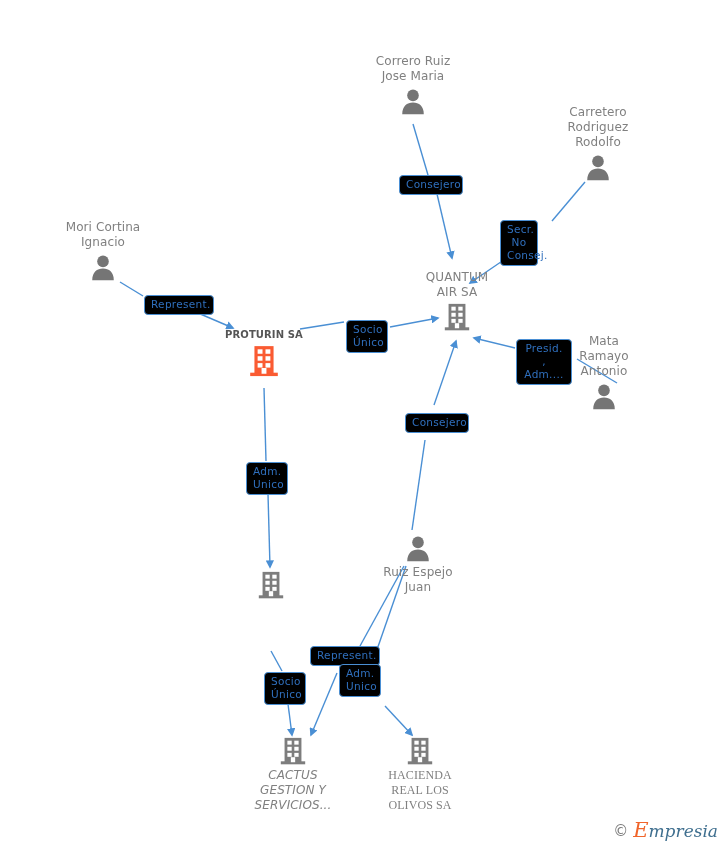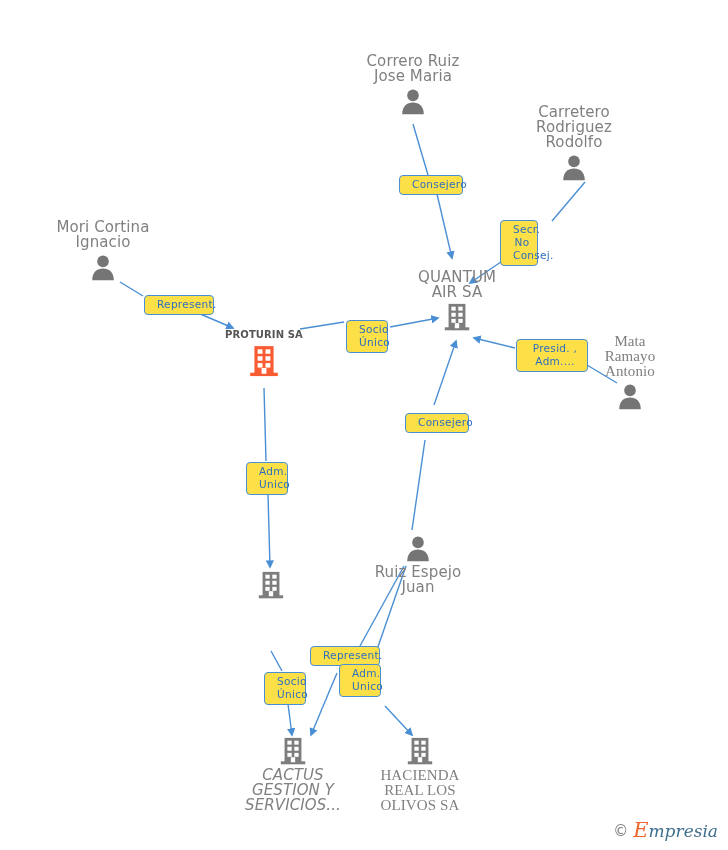--- a/index.html
+++ b/index.html
@@ -31,44 +31,44 @@
     margin-left: -75px;
     text-align: center;
     display: flex;
     flex-direction: column;
     align-items: center;
   }
   .node .icon-wrap {
     line-height: 0;
   }
   .node-label {
-    font-size: 15px;
+    font-size: 12px;
     color: #808080;
     line-height: 15px;
     letter-spacing: 0.1px;
     white-space: pre-line;
   }
   .node-label.focal {
     color: #555555;
     font-weight: bold;
     font-size: 10px;
   }
   .node.label-top .node-label { margin-bottom: 2px; }
   .node.label-bottom .node-label { margin-top: 2px; }
 
   .rel {
     position: absolute;
-    background: #fde047;
+    background: #000000;
     border: 1px solid #4a8fd4;
     border-radius: 4px;
     color: #2f6fbd;
     font-size: 10.5px;
     line-height: 13px;
     text-align: center;
-    padding: 2px 6px 3px 12px;
+    padding: 2px 6px 3px 6px;
     white-space: pre-line;
     box-sizing: border-box;
     letter-spacing: 0.3px;
     box-shadow: 0 0 0 0 rgba(0,0,0,0);
   }
   .watermark {
     position: absolute;
     right: 10px;
     bottom: 10px;
     display: flex;
@@ -129,21 +129,21 @@
 
   <div id="node-layer">
       <div class="node label-top" style="left: 413px; top: 54px;">
         <div class="node-label">Correro Ruiz
 Jose Maria</div>
         <div class="icon-wrap"><svg width="30" height="30" viewBox="0 0 32 32" xmlns="http://www.w3.org/2000/svg">
             <circle cx="16" cy="10" r="6.2" fill="#757575"></circle>
             <path d="M4.5 30 C4.5 21.5 9.6 17.6 16 17.6 C22.4 17.6 27.5 21.5 27.5 30 Z" fill="#757575"></path>
           </svg></div>
       </div>
-      <div class="node label-top" style="left: 574px; top: 105px; justify-content: flex-end;">
+      <div class="node label-top" style="left: 598px; top: 105px; justify-content: flex-end;">
         <div class="node-label">Carretero
 Rodriguez
 Rodolfo</div>
         <div class="icon-wrap"><svg width="30" height="30" viewBox="0 0 32 32" xmlns="http://www.w3.org/2000/svg">
             <circle cx="16" cy="10" r="6.2" fill="#757575"></circle>
             <path d="M4.5 30 C4.5 21.5 9.6 17.6 16 17.6 C22.4 17.6 27.5 21.5 27.5 30 Z" fill="#757575"></path>
           </svg></div>
       </div>
       <div class="node label-top" style="left: 103px; top: 220px; align-items: center;">
         <div class="node-label">Mori Cortina
@@ -175,21 +175,21 @@
             <rect x="3" y="27" width="26" height="3.2" fill="#FA5B32"></rect>
             <rect x="10" y="5" width="4.6" height="4.2" fill="#ffffff"></rect>
             <rect x="17.4" y="5" width="4.6" height="4.2" fill="#ffffff"></rect>
             <rect x="10" y="11.5" width="4.6" height="4.2" fill="#ffffff"></rect>
             <rect x="17.4" y="11.5" width="4.6" height="4.2" fill="#ffffff"></rect>
             <rect x="10" y="18" width="4.6" height="4.2" fill="#ffffff"></rect>
             <rect x="17.4" y="18" width="4.6" height="4.2" fill="#ffffff"></rect>
             <rect x="13.7" y="22.6" width="4.6" height="5.4" fill="#ffffff"></rect>
           </svg></div>
       </div>
-      <div class="node label-top" style="left: 630px; top: 334px; font-family: Liberation Serif, serif;">
+      <div class="node label-top" style="left: 604px; top: 334px;">
         <div class="node-label">Mata
 Ramayo
 Antonio</div>
         <div class="icon-wrap"><svg width="30" height="30" viewBox="0 0 32 32" xmlns="http://www.w3.org/2000/svg">
             <circle cx="16" cy="10" r="6.2" fill="#757575"></circle>
             <path d="M4.5 30 C4.5 21.5 9.6 17.6 16 17.6 C22.4 17.6 27.5 21.5 27.5 30 Z" fill="#757575"></path>
           </svg></div>
       </div>
       <div class="node label-bottom" style="left: 418px; top: 533px;">
         <div class="icon-wrap"><svg width="30" height="30" viewBox="0 0 32 32" xmlns="http://www.w3.org/2000/svg">
@@ -245,21 +245,21 @@
 OLIVOS SA</div>
       </div>
     </div>
   <div id="rel-layer">
       <div class="rel" style="left: 399px; top: 175px; width: 64px; min-height: 18px;">Consejero</div>
       <div class="rel" style="left: 500px; top: 219.5px; width: 38px; min-height: 31px;">Secr. No
 Consej.</div>
       <div class="rel" style="left: 144px; top: 295px; width: 70px; min-height: 18px;">Represent.</div>
       <div class="rel" style="left: 346px; top: 319.5px; width: 42px; min-height: 31px;">Socio
 Único</div>
-      <div class="rel" style="left: 516px; top: 338.5px; width: 72px; min-height: 31px;">Presid. ,
+      <div class="rel" style="left: 516px; top: 338.5px; width: 56px; min-height: 31px;">Presid. ,
 Adm....</div>
       <div class="rel" style="left: 405px; top: 413px; width: 64px; min-height: 18px;">Consejero</div>
       <div class="rel" style="left: 246px; top: 461.5px; width: 42px; min-height: 31px;">Adm.
 Unico</div>
       <div class="rel" style="left: 264px; top: 671.5px; width: 42px; min-height: 31px;">Socio
 Único</div>
       <div class="rel" style="left: 310px; top: 646px; width: 70px; min-height: 18px;">Represent.</div>
       <div class="rel" style="left: 339px; top: 663.5px; width: 42px; min-height: 31px;">Adm.
 Unico</div>
     </div>

